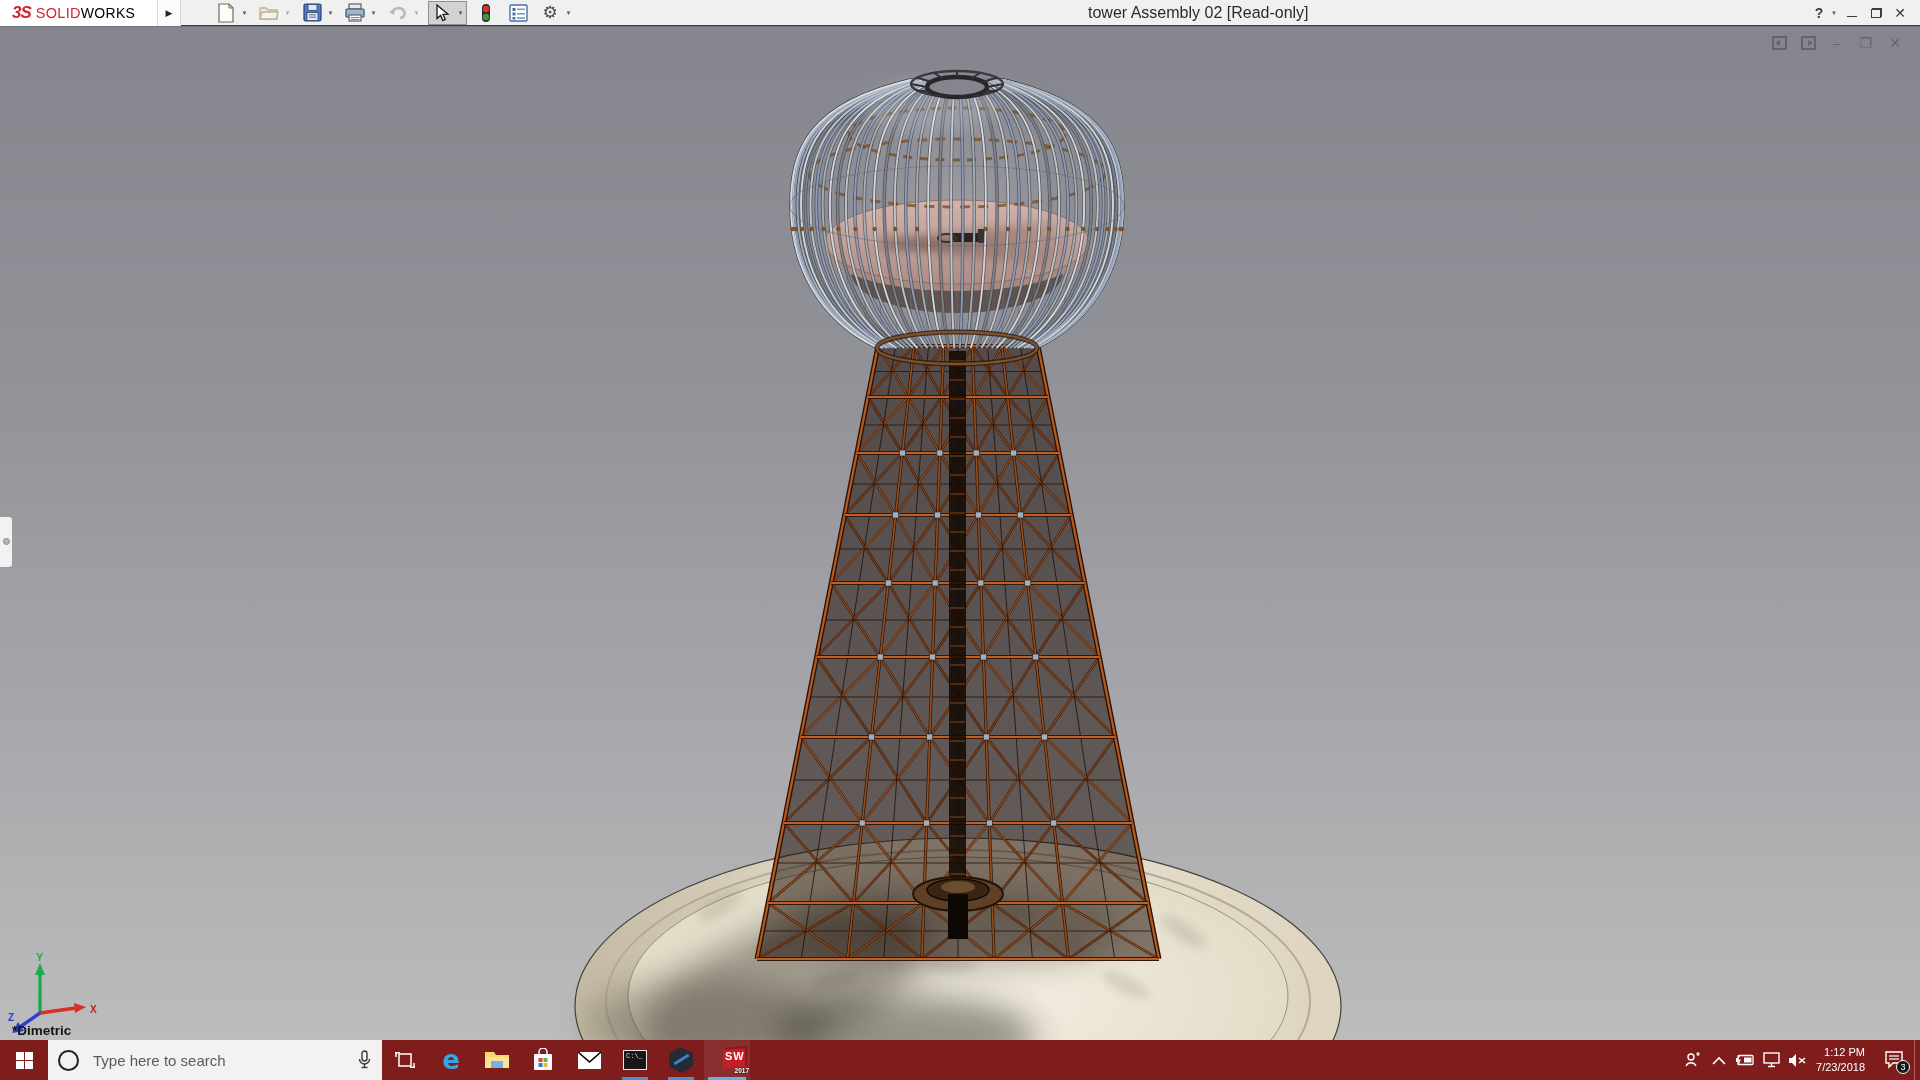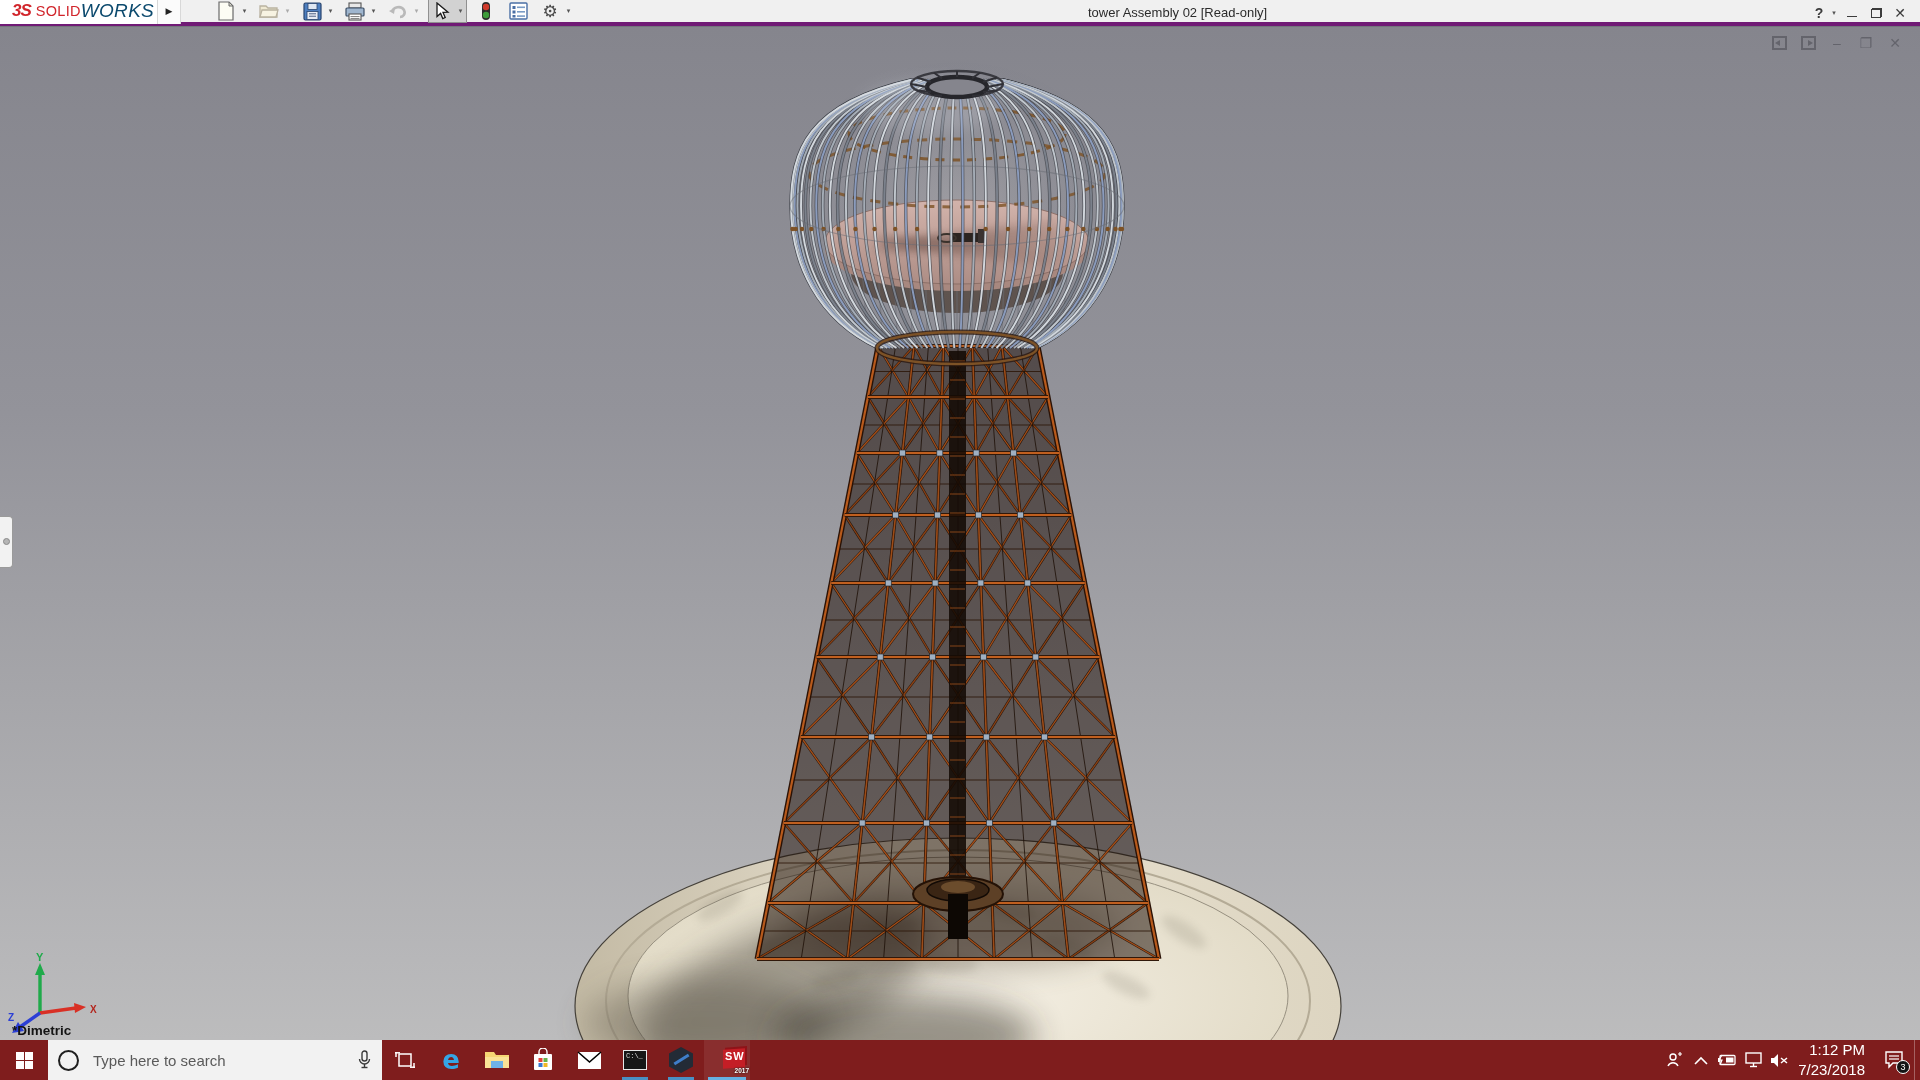--- a/index.html
+++ b/index.html
@@ -1,38 +1,38 @@
 <!DOCTYPE html>
 <html><head>
 <meta charset="utf-8">
 <style>
   * { margin:0; padding:0; box-sizing:border-box; }
   html,body { width:1920px; height:1080px; overflow:hidden;
               font-family:"Liberation Sans", sans-serif; background:#000; }
 
   
   .titlebar { position:relative; width:1920px; height:26px; background:#f0f0f0;
-              border-bottom:4px solid #701a75; display:flex; align-items:center; }
+              border-bottom:1px solid #701a75; display:flex; align-items:center; }
   .logo-block { height:26px; background:#fff; display:flex; align-items:center;
                 padding:0 10px 0 12px; width:157px; }
   .ds-mark { font-style:italic; font-weight:800; font-size:17px; color:#d1252b; letter-spacing:-1px; margin-right:5px; }
   .brand-solid { font-weight:400; font-size:14.5px; color:#d1252b; letter-spacing:.3px; }
-  .brand-works { font-weight:400; font-size:19px; color:#0c4a6e; letter-spacing:.3px;font-style:italic; }
+  .brand-works { font-weight:400; font-size:14px; color:#000000; letter-spacing:.3px; }
   .flyout-cell { width:24px; height:26px; background:#fbfbfb; border-left:1px solid #d8d8d8;
                  border-right:1px solid #d8d8d8; display:flex; align-items:center; justify-content:center;
                  font-size:9px; color:#222; cursor:pointer; }
   .tools { display:flex; align-items:center; margin-left:32px; height:26px; }
   .tool { width:26px; height:24px; display:flex; align-items:center; justify-content:center; cursor:pointer; }
   .caret { width:11px; height:24px; font-size:7px; color:#555; display:flex; align-items:center; justify-content:center; cursor:pointer; }
   .caret.dim { color:#aaa; }
   .tool-pressed { display:flex; align-items:center; background:#d2d2d2; border:1px solid #909090; height:24px; }
   .gap6 { width:6px; }
   .gear-glyph { font-size:17px; color:#4a4a4a; line-height:1; }
   .win-title { position:absolute; left:1088px; top:0; height:26px; line-height:26px;
-               font-size:13px; color:#2b2b2b; white-space:nowrap; }
+               font-size:16px; color:#2b2b2b; white-space:nowrap; }
   .win-controls { position:absolute; right:8px; top:0; height:26px; display:flex; align-items:center; }
   .wc { width:24px; height:26px; display:flex; align-items:center; justify-content:center;
         color:#3c3c3c; font-size:14px; cursor:pointer; }
   .wc-help { font-size:14px; font-weight:bold; width:18px; }
   .wc-caret { font-size:7px; width:12px; color:#555; }
   .restore-glyph { position:relative; width:11px; height:10px; }
   .restore-glyph::before { content:""; position:absolute; right:0; top:0; width:8px; height:7px; border:1.3px solid #3c3c3c; }
   .restore-glyph::after  { content:""; position:absolute; left:0; bottom:0; width:8px; height:7px; border:1.3px solid #3c3c3c; background:#f0f0f0; }
   .min-glyph { width:10px; height:0; border-top:1.6px solid #3c3c3c; margin-top:7px; }
 
@@ -75,21 +75,21 @@
   .cmd-icon { width:24px; height:20px; background:#171717; border:1px solid #e8e8e8; color:#ddd;
               font-family:"Liberation Mono",monospace; font-size:7px; padding:1px 2px; }
   .hex-icon { width:24px; height:26px; background:#232b36; clip-path:polygon(50% 0,100% 25%,100% 75%,50% 100%,0 75%,0 25%); position:relative; }
   .hex-icon::after { content:""; position:absolute; left:4px; top:11px; width:17px; height:3px; background:#3f7ec9; transform:rotate(-32deg); }
   .sw-icon { position:relative; width:26px; height:26px;margin-left:16px; }
   .sw-cube { position:absolute; left:1px; top:2px; width:22px; height:19px; background:#c41e26; transform:skewY(-4deg); box-shadow:2px -2px 0 #8f1318; }
   .sw-txt { position:absolute; left:3px; top:3px; color:#fff; font-weight:700; font-size:11px; letter-spacing:1px; }
   .sw-year { position:absolute; right:-1px; bottom:-1px; color:#fff; font-size:6.5px; font-weight:700; text-shadow:0 0 2px #000; }
   .tray { margin-left:auto; display:flex; align-items:center; height:40px; }
   .tray-ic { width:26px; height:40px; display:flex; align-items:center; justify-content:center; cursor:pointer; }
-  .clock { text-align:right; color:#fff; font-size:15px; line-height:1.35; margin:0 9px 0 6px; cursor:pointer; }
+  .clock { text-align:right; color:#fff; font-size:11px; line-height:1.35; margin:0 9px 0 6px; cursor:pointer; }
   .action-cell { position:relative; width:40px; height:40px; display:flex; align-items:center; justify-content:center; cursor:pointer; }
   .badge { position:absolute; right:4px; bottom:6px; width:14px; height:14px; border-radius:50%;
            background:#141414; border:1px solid #fff; color:#fff; font-size:9px;
            display:flex; align-items:center; justify-content:center; }
   .show-desktop { width:6px; height:40px; border-left:1px solid rgba(255,255,255,.3); cursor:pointer; }
   svg.ic { display:block; }
 </style>
 </head>
 <body>
 

